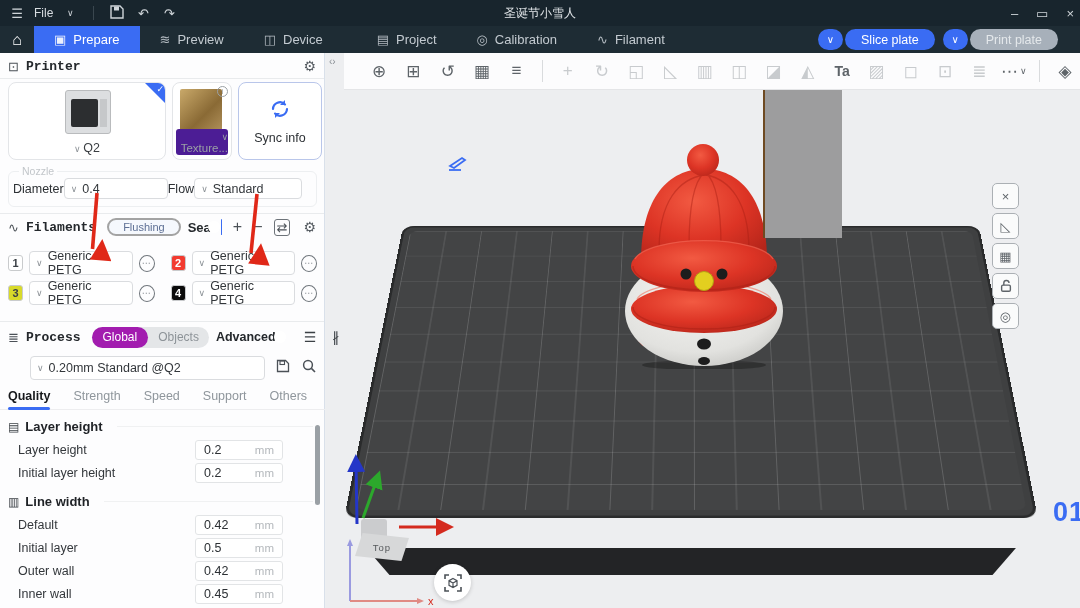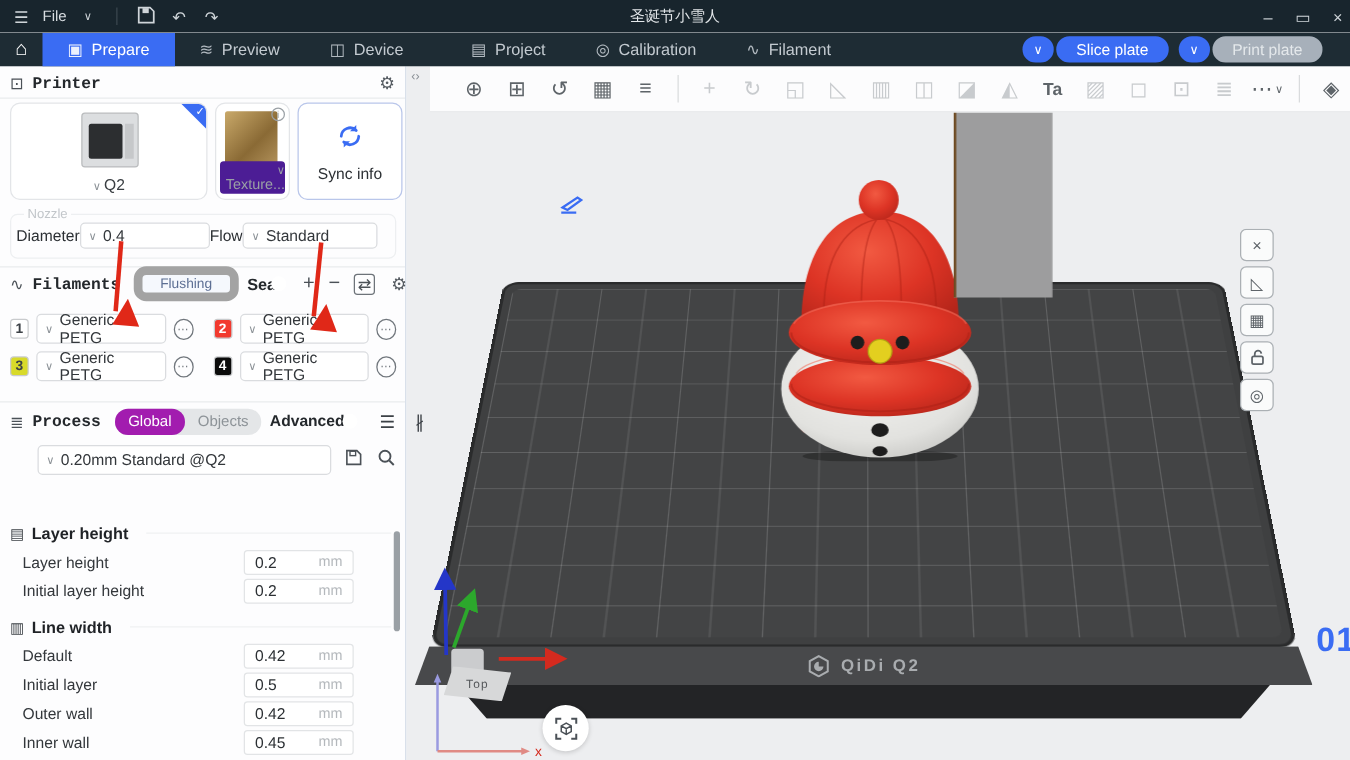--- a/index.html
+++ b/index.html
@@ -52,21 +52,21 @@
 
   fieldset.noz { position:absolute; left:8px; top:112px; width:309px; height:42px; border:1px solid #edeff1; border-radius:6px; padding:0 4px;}
   fieldset.noz legend { font-size:10.5px; color:#c2c6ca; margin-left:6px; padding:0 3px;}
   .noz-row { display:flex; align-items:center; margin-top:1px;}
   .lbl { font-size:12.5px; color:#2c3034; }
   .dd { display:flex; align-items:center; gap:5px; border:1px solid #dadcdf; border-radius:4px; background:#fff; height:21px; padding:0 6px; font-size:12.5px; color:#33373b;}
   .dd .chev { color:#8b9196; font-size:9px; }
   .dd-diam { width:104px; } .dd-flow { width:108px; }
 
   .fil-h { top:163px; }
-  .pill { border:7px solid #a3a3a3; color:#5d6f94; background:#f5f8fd; border-radius:10px; font-size:11px; padding:1px 14px; margin-left:4px;}
+  .pill { border:2px solid #a3a3a3; color:#5d6f94; background:#f5f8fd; border-radius:10px; font-size:11px; padding:1px 14px; margin-left:4px;}
   .seal { margin-left:auto; font-size:13px; font-weight:bold; color:#24282c;}
   .toggle { width:30px; height:16px; border-radius:8px; background:#3a6cf3; position:relative; }
   .toggle:after { content:""; position:absolute; right:2px; top:2px; width:12px; height:12px; border-radius:50%; background:#fff; }
   .pm { font-size:16px; color:#4b5157; margin-left:4px;}
   .ams-ic { font-size:13px; color:#4b5157; border:1px solid #6d7379; border-radius:3px; padding:0 2px; margin-left:4px;}
   .fil-grid { position:absolute; left:8px; top:198px; width:309px; }
   .fil-row { display:flex; align-items:center; gap:6px; height:24px; margin-bottom:6px;}
   .badge { width:16px; height:16px; border-radius:3px; font-size:11px; font-weight:bold; display:flex; align-items:center; justify-content:center; border:1px solid #c9cbcd;}
   .fil-dd { width:110px; height:24px; }
   .circ { width:17px; height:17px; border:1.6px solid #70767c; border-radius:50%; color:#70767c; font-size:9px; display:flex; align-items:center; justify-content:center; letter-spacing:.5px;}
@@ -327,20 +327,27 @@
         </svg>
     </span>
     <span>
       <svg class="svg-ic" viewBox="0 0 16 16">
           <circle cx="7" cy="7" r="4.4" fill="none" stroke="#4b5157" stroke-width="1.5"></circle>
           <path d="M10.4 10.4 L14 14" stroke="#4b5157" stroke-width="1.6"></path>
         </svg>
     </span>
   </div>
 
+  <div class="ptabs">
+    <span class="ptab on">Quality</span>
+    <span class="ptab">Strength</span>
+    <span class="ptab">Speed</span>
+    <span class="ptab">Support</span>
+    <span class="ptab">Others</span>
+  </div>
 
   <div class="params">
     <div class="grp">
       <span class="gic">▤</span>
       <span class="gt">Layer height</span>
     </div>
     <div class="prow">
       <span class="plab">Layer height</span>
       <span class="pinput">
           <span>0.2</span>
@@ -428,27 +435,20 @@
         <span>⋯</span>
         <span class="more-chev">∨</span>
       </span>
     <span class="vsep"></span>
     <span class="ti">◈</span>
   </div>
 
   <div class="plate3d">
       <div class="grid"></div>
     </div>
-  <div class="rim1">
-    <svg width="18" height="18" viewBox="0 0 20 20">
-        <path d="M10 1 L18 5.5 V14.5 L10 19 L2 14.5 V5.5 Z" fill="none" stroke="#a9acaf" stroke-width="1.8"></path>
-        <path d="M10 6 a4.2 4.2 0 1 0 4.2 4.2 L10 10.2 Z" fill="#a9acaf"></path>
-      </svg>
-    <span class="logo-t">QiDi  Q2</span>
-  </div>
   <div class="rim2"></div>
 
   <div class="graybox"></div>
 
   <svg class="snowman" viewBox="0 0 170 230">
     <defs>
       <radialGradient id="redG" cx="42%" cy="35%" r="75%">
           <stop offset="0%" stop-color="#f25a42"></stop>
           <stop offset="55%" stop-color="#dd3425"></stop>
           <stop offset="100%" stop-color="#b5251a"></stop>

